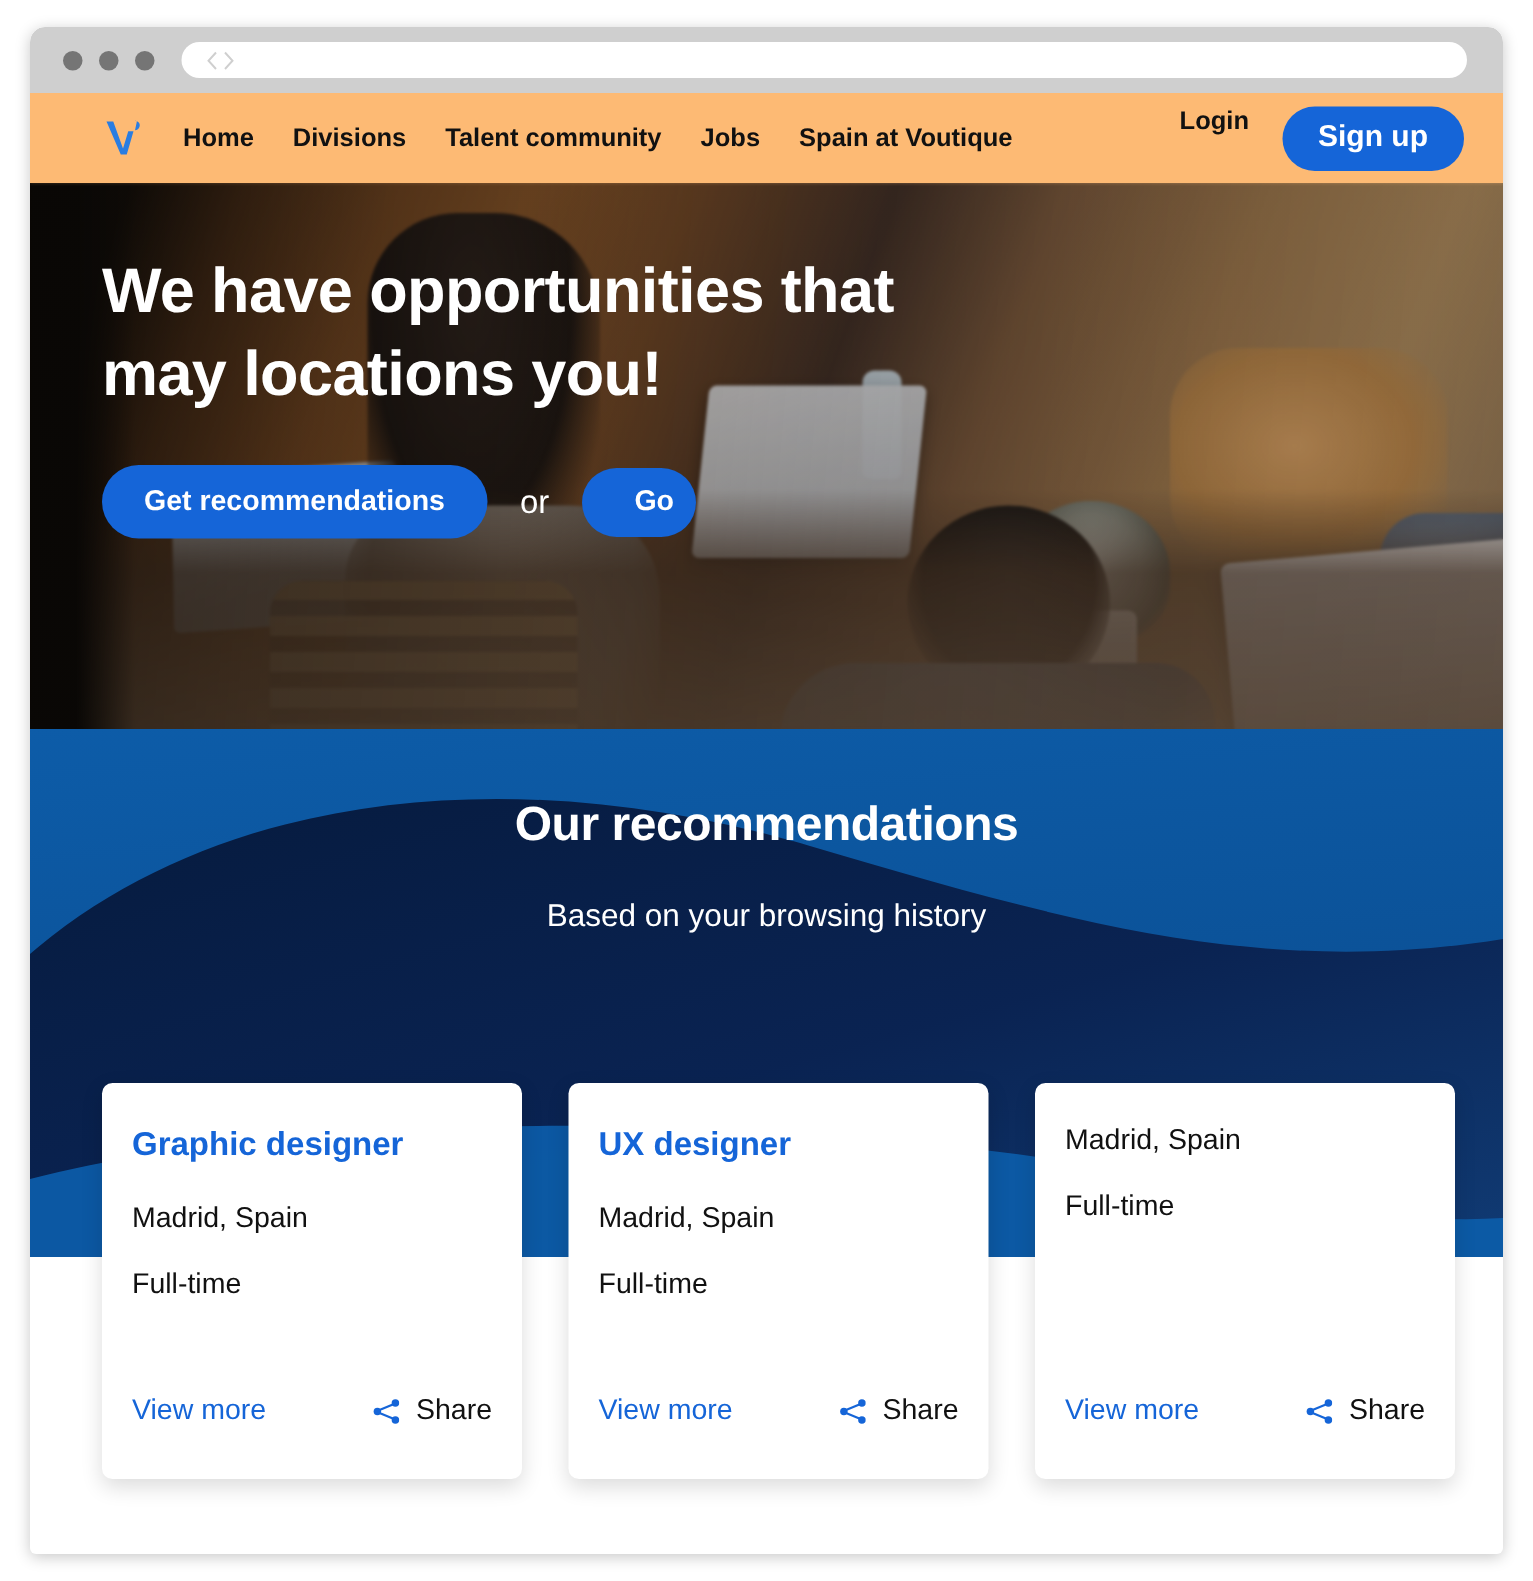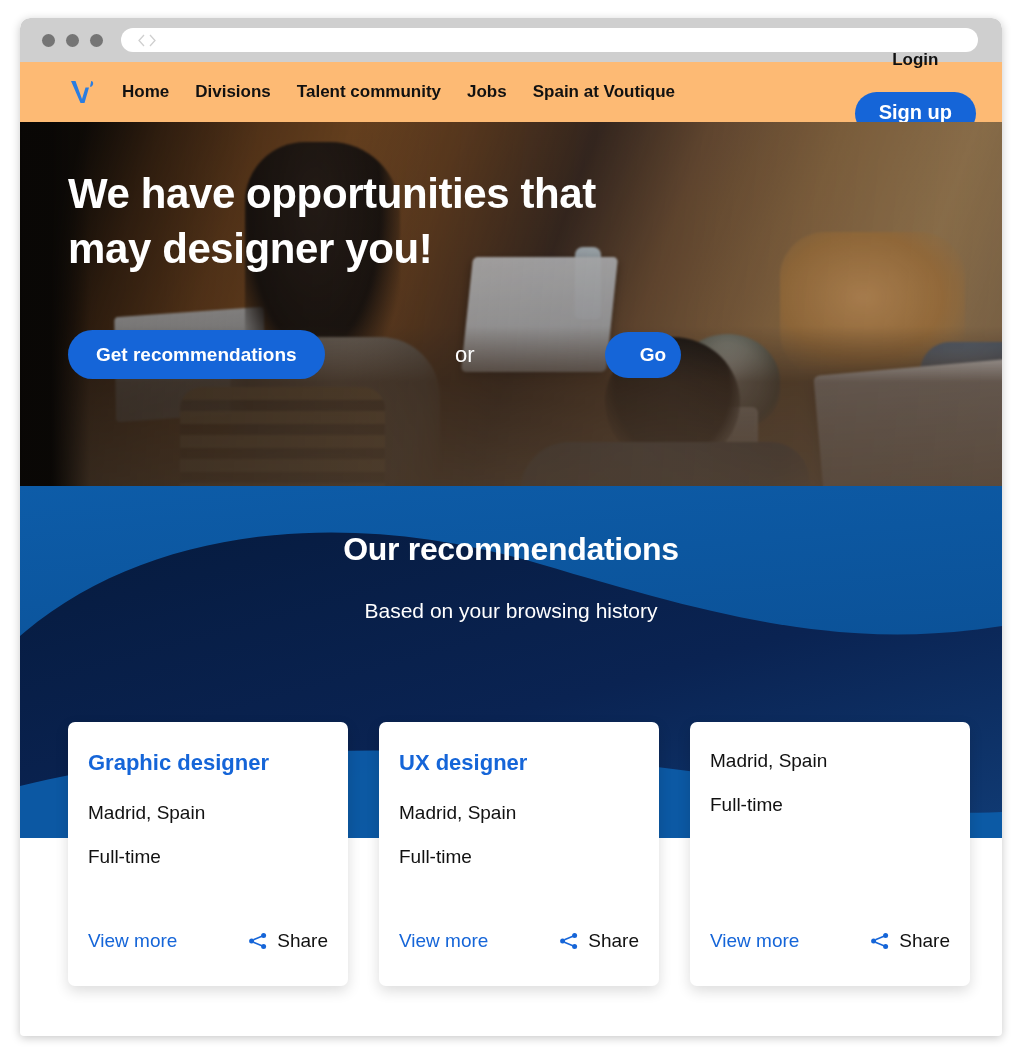--- a/index.html
+++ b/index.html
@@ -61,21 +61,21 @@
   }
   .logo { width: 32px; height: 32px; margin-right: 22px; flex: 0 0 auto; display:flex; align-items:center; justify-content:center; }
   .nav-links { display: flex; align-items: center; gap: 26px; }
   .nav-link {
     font-size: 17px;
     font-weight: bold;
     color: #111111;
     white-space: nowrap;
     cursor: pointer;
   }
-  .nav-right { margin-left: auto; display: flex; align-items: center; gap: 22px; flex-direction: column; }
+  .nav-right { margin-left: auto; display: flex; align-items: flex-start; gap: 22px; }
   .login-link { font-size: 17px; font-weight: bold; color: #111111; cursor: pointer; }
   .signup-btn {
     background: #1565d8;
     color: #ffffff;
     font-size: 20px;
     font-weight: bold;
     border: none;
     border-radius: 22px;
     padding: 9px 24px 11px;
     cursor: pointer;
@@ -191,25 +191,24 @@
     color: #ffffff;
     font-size: 42px;
     font-weight: bold;
     line-height: 1.32;
     letter-spacing: -0.4px;
     max-width: 640px;
   }
   .hero-cta-row {
     position: absolute;
     left: 48px;
-    top: 208px;
+    top: 188px;
     right: 0;
     display: flex;
     align-items: center;
-    justify-content: space-between;
   }
   .get-rec-btn {
     background: #1565d8;
     color: #ffffff;
     font-size: 19px;
     font-weight: bold;
     border: none;
     border-radius: 26px;
     height: 49px;
     padding: 0 28px;
@@ -394,21 +393,21 @@
 
         <div class="ph-floor"></div>
         <div class="ph-dark-left"></div>
         <div class="ph-blur"></div>
         <div class="ph-tint"></div>
       </div>
 
       <div class="hero-content">
         <div class="hero-title">
           <div>We have opportunities that</div>
-          <div>may designer you!</div>
+          <div>may locations you!</div>
         </div>
       </div>
 
       <div class="hero-cta-row">
         <button class="get-rec-btn">Get recommendations</button>
         <span class="or-text">or</span>
         <div class="search-group">
           <button class="go-btn">Go</button>
         </div>
       </div>

